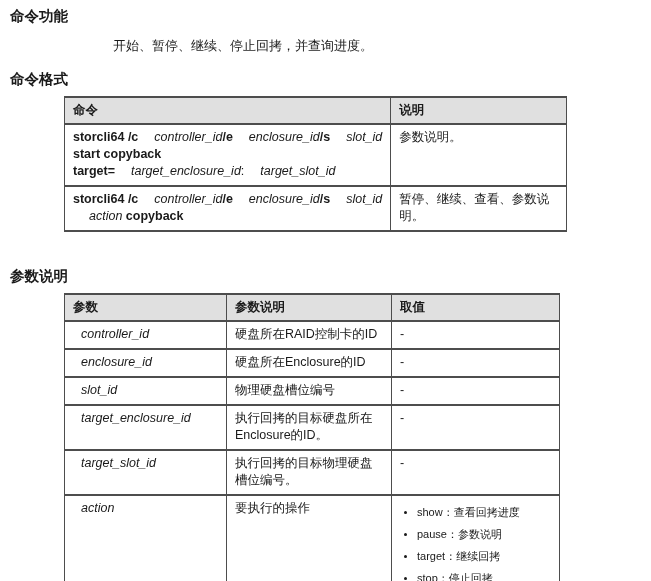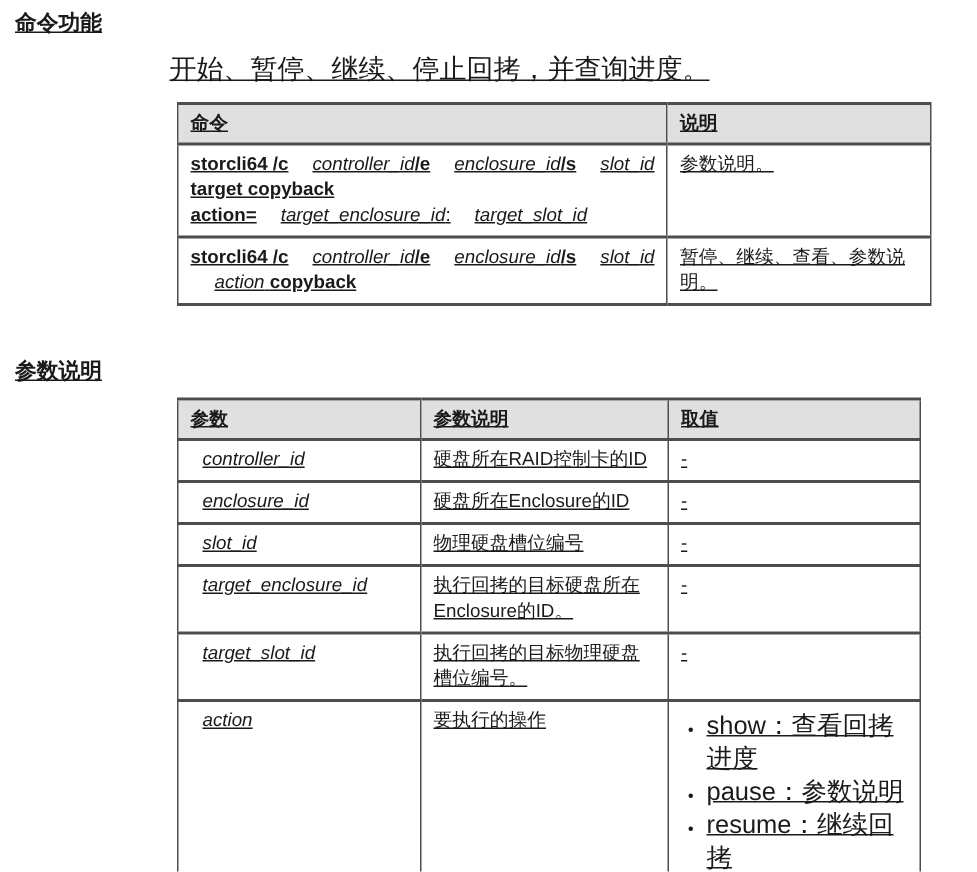--- a/index.html
+++ b/index.html
@@ -9,42 +9,41 @@
     width: 651px;
     height: 581px;
     overflow: hidden;
     font-family: "Liberation Sans", "DejaVu Sans", sans-serif;
     color: #1a1a1a;
   }
   .page {
     position: relative;
     width: 651px;
     height: 469px;
-    text-decoration: underline;
   }
   .section-heading {
     font-size: 14.5px;
     font-weight: bold;
     margin: 0;
     padding-left: 10px;
     line-height: 17px;
   }
   #h-func { padding-top: 8px; }
   #p-func {
     margin: 13px 0 14px 113px;
-    font-size: 18px;
+    font-size: 13px;
     line-height: 16px;
   }
   #h-format { margin-top: 17px; }
   #h-params { margin-top: 36px; }
 
   table {
     border-collapse: collapse;
     table-layout: fixed;
-    margin: 8px 0 0 118px;
+    margin: 8px 0 0 64px;
   }
   th, td {
     border: solid #4d4d4d;
     border-width: 2px 1px;
     padding: 4px 8px 5px 8px;
     vertical-align: top;
     font-size: 12.5px;
     line-height: 17px;
     text-align: left;
     font-weight: normal;
@@ -67,51 +66,52 @@
   #t2 col.c1 { width: 162px; }
   #t2 col.c2 { width: 165px; }
   #t2 col.c3 { width: 168px; }
 
   ul.values {
     margin: 1px 0 0 0;
     padding-left: 17px;
   }
   ul.values li {
     line-height: 22px;
-    font-size: 17px;
+    font-size: 11px;
   }
   ul.values li::marker { font-size: 10px; }
 </style>
 </head>
 <body>
 
 <div class="page">
 
   <h2 id="h-func" class="section-heading">命令功能</h2>
 
   <p id="p-func">开始、暂停、继续、停止回拷，并查询进度。</p>
 
+  <h2 id="h-format" class="section-heading">命令格式</h2>
 
   <table id="t1">
     <colgroup>
         <col class="c1">
         <col class="c2">
       </colgroup>
     <thead>
       <tr>
         <th>命令</th>
         <th>说明</th>
       </tr>
     </thead>
     <tbody>
       <tr>
         <td class="cmd-cell">
           <div class="cmd-line"><span class="b">storcli64 /c</span><span class="i">controller_id</span><span class="b">/e</span><span class="i">enclosure_id</span><span class="b">/s</span><span class="i">slot_id</span></div>
-          <div class="cmd-line"><span class="b">target copyback</span></div>
-          <div class="cmd-line"><span class="b">action=</span><span class="i">target_enclosure_id</span><span>:</span><span class="i">target_slot_id</span></div>
+          <div class="cmd-line"><span class="b">start copyback</span></div>
+          <div class="cmd-line"><span class="b">target=</span><span class="i">target_enclosure_id</span><span>:</span><span class="i">target_slot_id</span></div>
         </td>
         <td>参数说明。</td>
       </tr>
       <tr>
         <td class="cmd-cell">
           <div class="cmd-line"><span class="b">storcli64 /c</span><span class="i">controller_id</span><span class="b">/e</span><span class="i">enclosure_id</span><span class="b">/s</span><span class="i">slot_id</span></div>
           <div class="cmd-line"><span class="i">action</span><span> </span><span class="b">copyback</span></div>
         </td>
         <td>暂停、继续、查看、参数说明。</td>
       </tr>
@@ -159,21 +159,21 @@
         <td>执行回拷的目标物理硬盘槽位编号。</td>
         <td>-</td>
       </tr>
       <tr>
         <td class="i">action</td>
         <td>要执行的操作</td>
         <td>
           <ul class="values">
             <li>show：查看回拷进度</li>
             <li>pause：参数说明</li>
-            <li>resume：继续回拷</li>
+            <li>target：继续回拷</li>
             <li>stop：停止回拷</li>
           </ul>
         </td>
       </tr>
     </tbody>
   </table>
 
 </div>
 
 </body></html>

